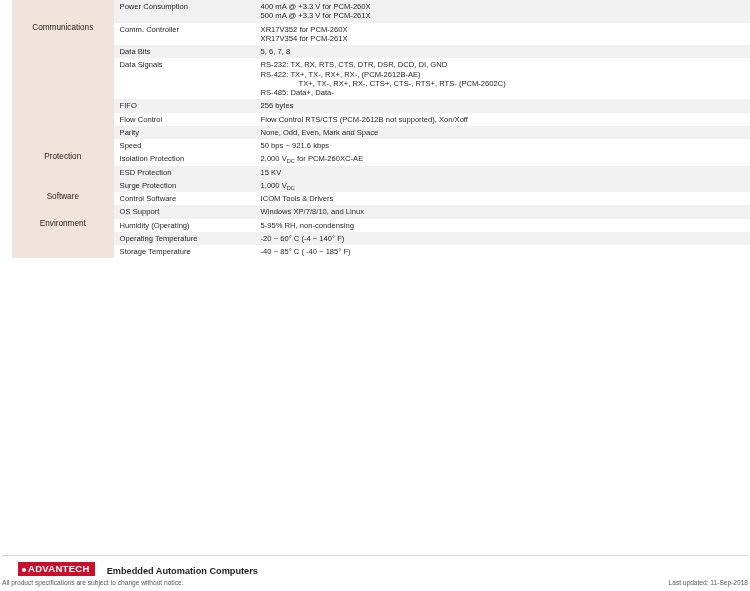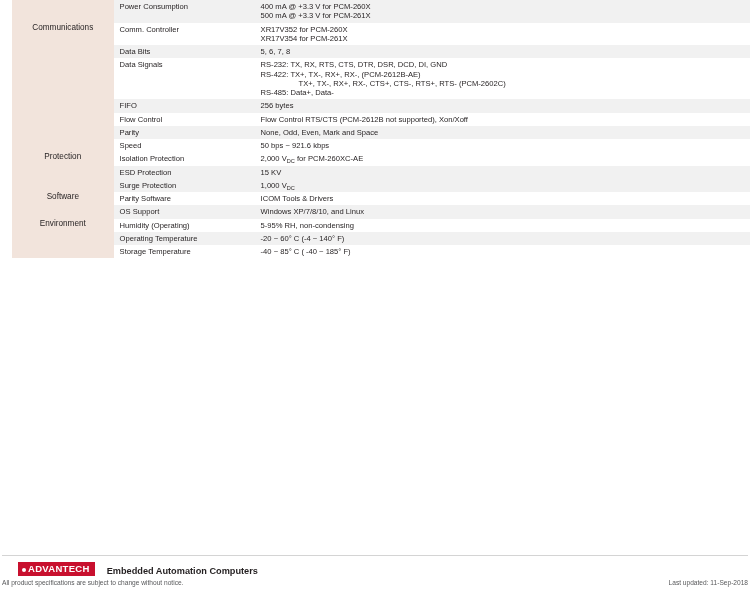--- a/index.html
+++ b/index.html
@@ -244,21 +244,21 @@
             </tbody>
           </table>
         </td>
       </tr>
       <tr>
         <td class="cat-cell">Software</td>
         <td class="sub-wrap">
           <table class="sub-table">
             <tbody>
               <tr class="plain">
-                <td class="label">Parity Software</td>
+                <td class="label">Control Software</td>
                 <td class="value">
                   <span class="val-line">ICOM Tools &amp; Drivers</span>
                 </td>
               </tr>
               <tr class="alt">
                 <td class="label">OS Support</td>
                 <td class="value">
                   <span class="val-line">Windows XP/7/8/10, and Linux</span>
                 </td>
               </tr>

